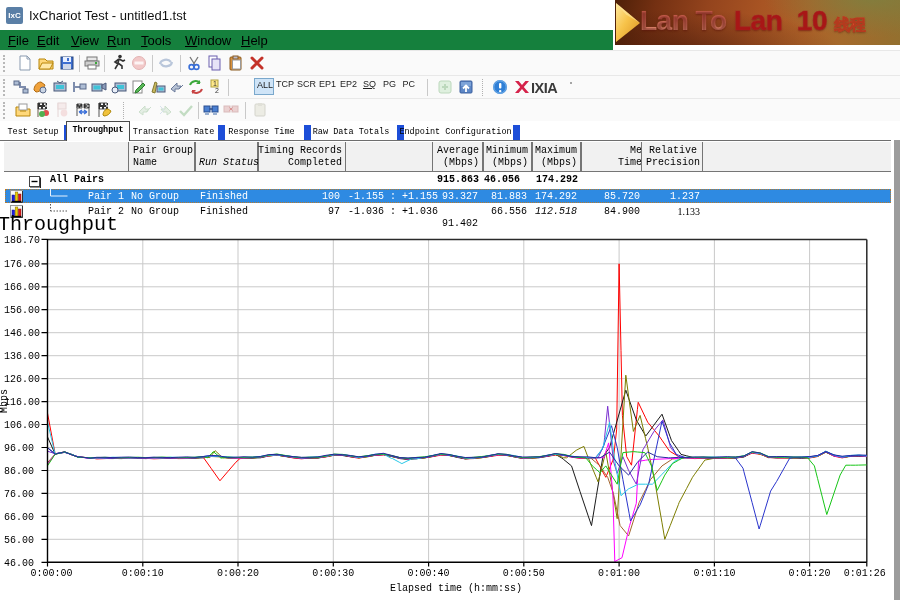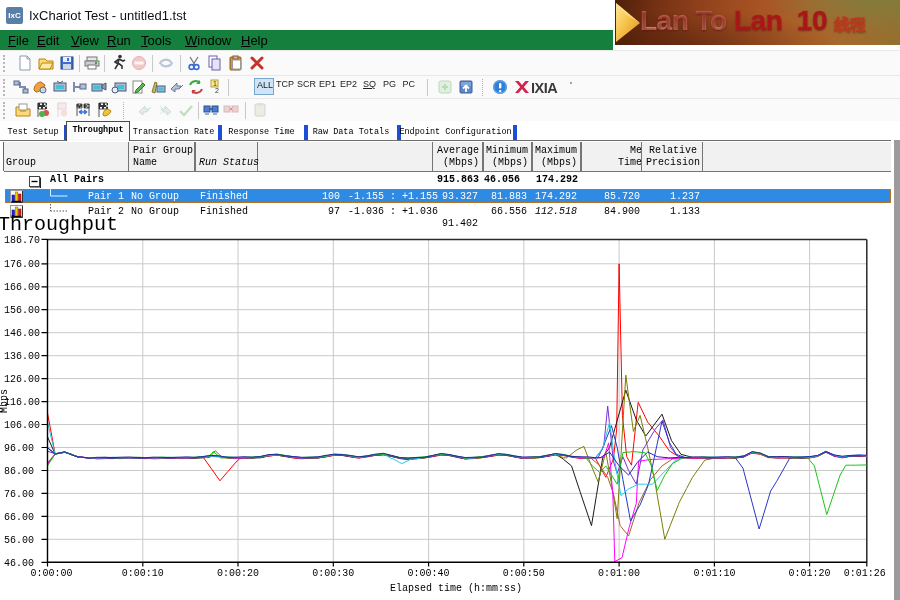--- a/index.html
+++ b/index.html
@@ -34,21 +34,21 @@
 .tbar{left:0;width:900px;background:#fafafa;border-top:1px solid #e8e8e8;}
 .grip{position:absolute;left:3px;width:3px;border-left:2px dotted #b8b8b8;}
 .tsep{position:absolute;width:1px;background:#c9c9c9;}
 .tsepd{position:absolute;width:1px;border-left:1px dotted #b0b0b0;}
 .ic{position:absolute;width:16px;height:16px;}
 .tbtn{position:absolute;font-size:9px;color:#222;text-align:right;
   font-family:"Liberation Sans",sans-serif;padding-top:1px;height:14px;}
 #btnALL{background:#cfe4f7;border:1px solid #7aa8cc;}
 
 #tabbar{left:0;top:121px;width:900px;height:19px;background:#fff;z-index:5;}
-.tab{position:absolute;bottom:0;background:transparent;border-right:4px solid #1d4ed8;
+.tab{position:absolute;bottom:0;background:transparent;border-right:7px solid #1d4ed8;
   font-family:"Liberation Mono",monospace;font-size:8.5px;color:#000;text-align:center;white-space:nowrap;overflow:hidden;}
 .tab.act{background:#fbfbfb;border:1px solid #4a4a4a;border-bottom:none;font-weight:bold;}
 
 #grid{left:0;top:140px;width:891px;height:76px;background:#fff;border-top:1px solid #6e6e6e;}
 .hcell{position:absolute;top:1px;height:29px;background:#f1f1f1;border-left:1px solid #757575;border-right:1px solid #757575;
  font-family:"Liberation Mono",monospace;font-size:10px;line-height:12px;color:#000;}
 .hcell .b{position:absolute;bottom:2px;white-space:nowrap;}
 #hdrbg{position:absolute;left:4px;top:1px;width:887px;height:29px;background:#f1f1f1;border-bottom:1px solid #757575;}
 .drow{position:absolute;left:0;width:891px;font-family:"Liberation Mono",monospace;font-size:10px;color:#000;}
 .dcell{position:absolute;white-space:nowrap;}
@@ -291,28 +291,28 @@
  <div class="tab" style="left:2px;width:62px;height:15px;line-height:15px;">Test Setup</div>
  <div class="tab act" style="left:66px;width:62px;height:19px;line-height:17px;bottom:-1px;">Throughput</div>
  <div class="tab" style="left:129px;width:89px;height:15px;line-height:15px;">Transaction Rate</div>
  <div class="tab" style="left:219px;width:85px;height:15px;line-height:15px;">Response Time</div>
  <div class="tab" style="left:305px;width:92px;height:15px;line-height:15px;">Raw Data Totals</div>
  <div class="tab" style="left:398px;width:115px;height:15px;line-height:15px;">Endpoint Configuration</div>
 </div>
 
 <div class="abs" id="grid">
  <div id="hdrbg"></div>
- <div class="hcell" style="left:3px;width:124px;border-left:1px solid #666;">
-      <span class="b" style="left:2px;">Group</span>
-    </div>
  <div class="hcell" style="left:128px;width:65px;">
       <span class="b" style="left:4px;">Pair Group<br>Name</span>
     </div>
  <div class="hcell" style="left:195px;width:61px;font-style:italic;">
       <span class="b" style="left:3px;">Run Status</span>
+    </div>
+ <div class="hcell" style="left:258px;width:86px;text-align:right;">
+      <span class="b" style="right:3px;">Timing Records<br>Completed</span>
     </div>
  <div class="hcell" style="left:432px;width:49px;text-align:right;">
       <span class="b" style="right:3px;">Average<br>(Mbps)</span>
     </div>
  <div class="hcell" style="left:483px;width:47px;text-align:right;">
       <span class="b" style="right:3px;">Minimum<br>(Mbps)</span>
     </div>
  <div class="hcell" style="left:532px;width:47px;text-align:right;">
       <span class="b" style="right:3px;margin-top:48px;">Maximum<br>(Mbps)</span>
     </div>
@@ -374,21 +374,21 @@
       </svg>
   <span class="dcell" style="left:83px;top:1.5px;">Pair 2</span>
   <span class="dcell" style="left:126px;top:1.5px;">No Group</span>
   <span class="dcell" style="left:195px;top:1.5px;">Finished</span>
   <span class="dcell" style="left:255px;width:80px;top:1.5px;text-align:right;">97</span>
   <span class="dcell" style="left:343px;width:80px;top:1.5px;text-align:right;">-1.036 : +1.036</span>
   <span class="dcell" style="left:393px;width:80px;top:14px;text-align:right;">91.402</span>
   <span class="dcell" style="left:442px;width:80px;top:1.5px;text-align:right;">66.556</span>
   <span class="dcell" style="left:492px;width:80px;top:1.5px;text-align:right;font-style:italic;">112.518</span>
   <span class="dcell" style="left:555px;width:80px;top:1.5px;text-align:right;">84.900</span>
-  <span class="dcell" style="left:615px;width:80px;top:1.5px;text-align:right;">1.133</span>
+  <span class="dcell" style="left:615px;width:80px;top:1.5px;text-align:right;font-family:Liberation Serif, serif;">1.133</span>
  </div>
 </div>
 <div class="abs" id="rstrip"></div>
 <svg class="abs" style="left:0;top:212px;" width="892" height="388" viewBox="0 212 892 388" font-family="Liberation Mono, monospace">
 <text x="-2" y="230" font-size="20" fill="#000" textLength="120">Throughput</text>
 <rect x="47.5" y="239.4" width="819.3" height="322.9" fill="#ffffff"></rect>
 <path d="M47.5 539.3H866.8 M47.5 516.4H866.8 M47.5 493.4H866.8 M47.5 470.5H866.8 M47.5 447.5H866.8 M47.5 424.5H866.8 M47.5 401.6H866.8 M47.5 378.6H866.8 M47.5 355.7H866.8 M47.5 332.7H866.8 M47.5 309.7H866.8 M47.5 286.8H866.8 M47.5 263.8H866.8" stroke="#c9c9c9" stroke-width="1" fill="none"></path>
 <path d="M142.8 239.4V562.3 M238.0 239.4V562.3 M333.3 239.4V562.3 M428.6 239.4V562.3 M523.8 239.4V562.3 M619.1 239.4V562.3 M714.4 239.4V562.3 M809.6 239.4V562.3" stroke="#c9c9c9" stroke-width="1" fill="none"></path>
 <path d="M47.5 239.4H866.8M866.8 239.4V562.3" stroke="#2a2a2a" stroke-width="1.5" fill="none"></path>
 <clipPath id="pc">

